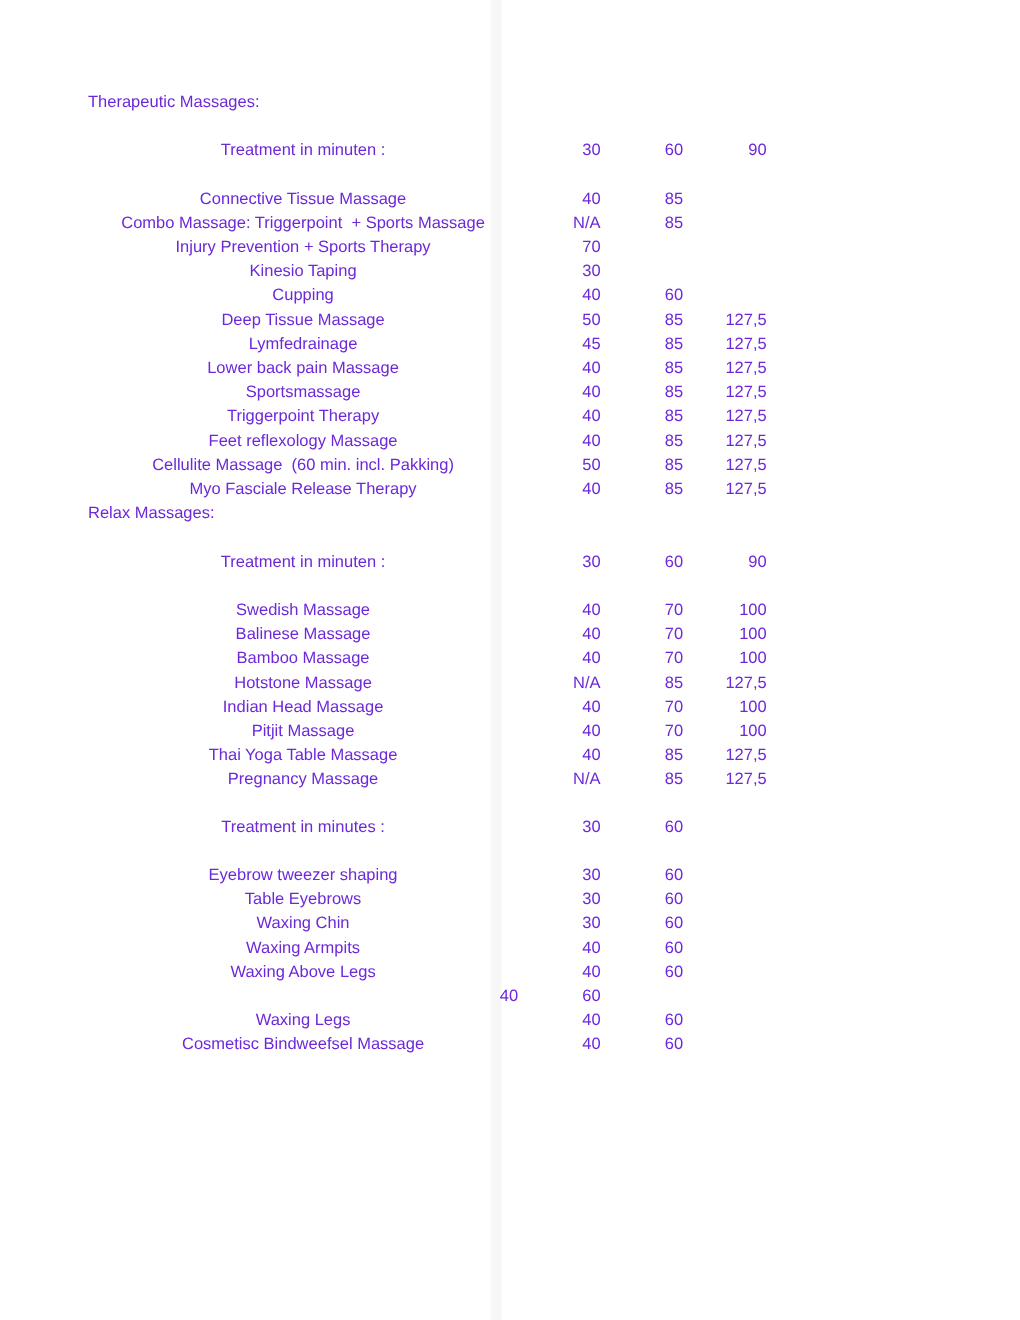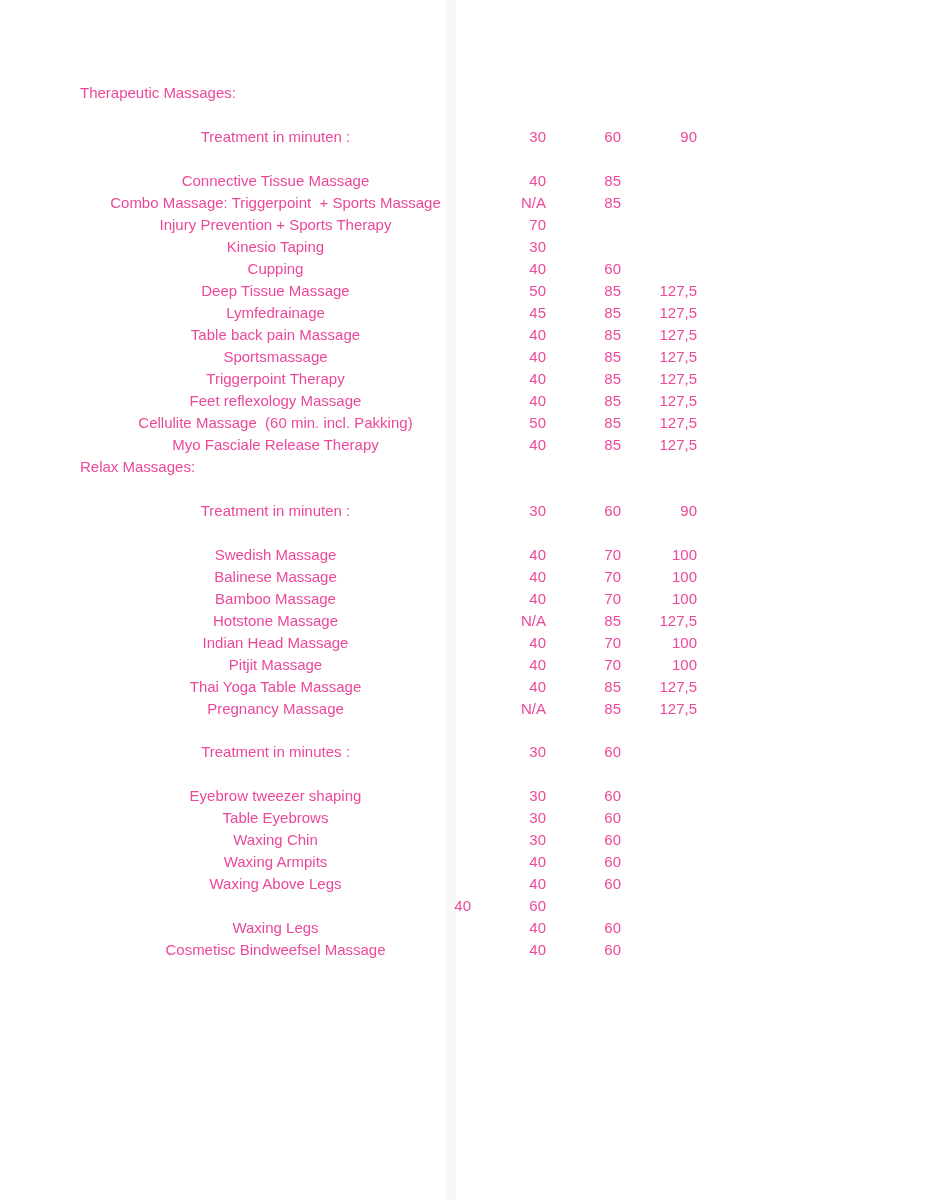--- a/index.html
+++ b/index.html
@@ -8,21 +8,21 @@
     background: #ffffff;
   }
   .page {
     position: relative;
     width: 927px;
     height: 1200px;
     background: #ffffff;
     overflow: hidden;
     font-family: "Liberation Sans", sans-serif;
     font-size: 15px;
-    color: #ec4899;
+    color: #6d28d9;
   }
   .fold-line {
     position: absolute;
     left: 446px;
     top: 0;
     width: 10px;
     height: 1200px;
     background: #f7f7f7;
   }
   .content {
@@ -96,21 +96,21 @@
           <span class="num">85</span>
           <span class="num">127,5</span>
         </div>
         <div class="line">
           <span class="label">Lymfedrainage</span>
           <span class="num">45</span>
           <span class="num">85</span>
           <span class="num">127,5</span>
         </div>
         <div class="line">
-          <span class="label">Table back pain Massage</span>
+          <span class="label">Lower back pain Massage</span>
           <span class="num">40</span>
           <span class="num">85</span>
           <span class="num">127,5</span>
         </div>
         <div class="line">
           <span class="label">Sportsmassage</span>
           <span class="num">40</span>
           <span class="num">85</span>
           <span class="num">127,5</span>
         </div>

